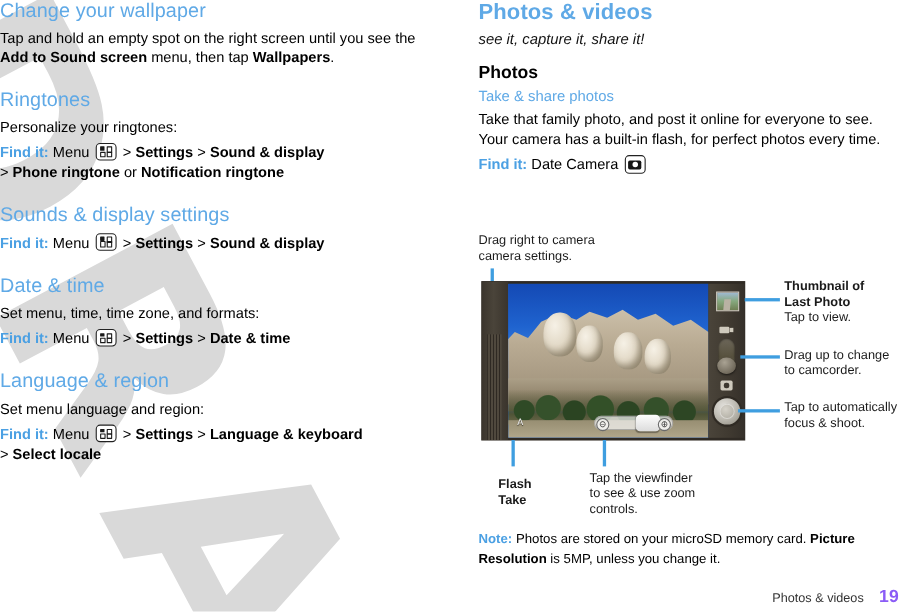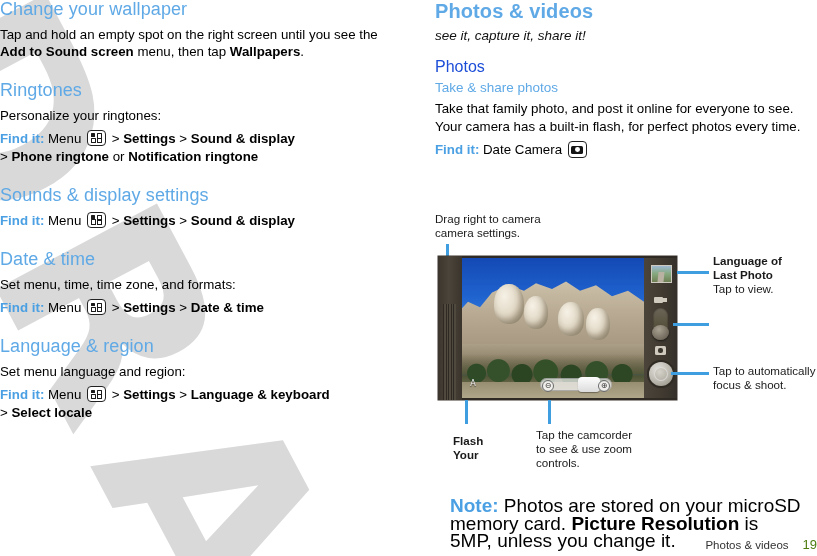--- a/index.html
+++ b/index.html
@@ -42,42 +42,42 @@
   #col-right{left:435px;width:382px;}
 
   
   h1.sec-title{
     font-size:18px;font-weight:normal;color:#5fa9e6;
     margin:0 0 6px 0;line-height:1.1;
     letter-spacing:0.1px;
   }
   h1.sec-title.bold{font-weight:bold;color:#5fa9e6;font-size:20px;}
   h2.sub-title{
-    font-size:16px;font-weight:normal;color:#1d4ed8;
+    font-size:16px;font-weight:bold;color:#000000;
     margin:0 0 5px 0;line-height:1.1;
   }
   h3.sub-sub{
     font-size:13.5px;font-weight:normal;color:#5fa9e6;
     margin:0 0 5px 0;line-height:1.1;
   }
   p.body{
     font-size:13.3px;line-height:17.5px;margin:0 0 6px 0;color:#000;
   }
   p.tagline{
     font-size:13.5px;font-style:italic;margin:0 0 14px 0;color:#111;
     line-height:16px;
   }
   .b{font-weight:bold;}
   .findit{
     font-size:13.3px;line-height:18px;margin:0 0 6px 0;color:#000;
   }
   .findit .fl{color:#4ba0e3;font-weight:bold;}
   .findit .b{font-weight:bold;}
   .note{
-    font-size:19px;line-height:17.5px;margin:15px;color:#000;
+    font-size:12px;line-height:17.5px;margin:0;color:#000;
   }
   .note .nl{color:#4ba0e3;font-weight:bold;}
   .sp-md{height:14px;}
 
   
   .menu-key{
     display:inline-block;vertical-align:-3px;
     width:17px;height:14px;
     border:1.3px solid #222;border-radius:4px;
     position:relative;margin:0 2px;
@@ -260,21 +260,21 @@
     position:absolute;left:5px;top:5px;width:14px;height:14px;border-radius:50%;
     background:radial-gradient(circle at 40% 35%,#d6d3ca,#a8a49a);
     box-shadow:inset 0 0 0 1px rgba(255,255,255,.45);
   }
 
   
   #footer{
     position:absolute;right:0;bottom:4px;
     font-size:11.5px;color:#333;
   }
-  #footer .pg{font-weight:normal;font-size:13px;color:#4d7c0f;margin-left:14px;}
+  #footer .pg{font-weight:bold;font-size:16px;color:#8b5cf6;margin-left:14px;}
 </style>
 </head>
 <body>
 
 <div id="watermark">
   <div class="wm-text">DRAFT</div>
 </div>
 
 <div id="page">
 
@@ -412,42 +412,46 @@
           <span class="lens"></span>
         </div>
         <div id="shutter">
           <div class="ring"></div>
         </div>
       </div>
     </div>
 
     <div class="cline h" style="left:242px;top:59px;width:32px;"></div>
     <div class="callout-label" style="left:278px;top:42px;width:104px;">
-      <span class="hl">Language of</span><br>
+      <span class="hl">Thumbnail of</span><br>
       <span class="hl">Last Photo</span><br>
       <span>Tap to view.</span>
     </div>
 
     <div class="cline h" style="left:238px;top:111px;width:36px;"></div>
+    <div class="callout-label" style="left:278px;top:104px;width:104px;">
+      <span>Drag up to change</span><br>
+      <span>to camcorder.</span>
+    </div>
 
     <div class="cline h" style="left:236px;top:160px;width:38px;"></div>
     <div class="callout-label" style="left:278px;top:152px;width:106px;">
       <span>Tap to automatically</span><br>
       <span>focus &amp; shoot.</span>
     </div>
 
     <div class="cline v" style="left:30px;top:188px;height:24px;"></div>
     <div class="callout-label" style="left:18px;top:222px;width:60px;">
       <span class="hl">Flash</span><br>
-      <span class="hl">Your</span>
+      <span class="hl">Take</span>
     </div>
 
     <div class="cline v" style="left:113px;top:188px;height:24px;"></div>
     <div class="callout-label" style="left:101px;top:216px;width:110px;">
-      <span>Tap the camcorder</span><br>
+      <span>Tap the viewfinder</span><br>
       <span>to see &amp; use zoom</span><br>
       <span>controls.</span>
     </div>
   </div>
 
   <div style="position:absolute;left:435px;top:482px;width:382px;">
     <p class="note">
       <span class="nl">Note:</span><span> Photos are stored on your microSD memory card. </span><span class="b">Picture Resolution</span><span> is 5MP, unless you change it.</span>
     </p>
   </div>

